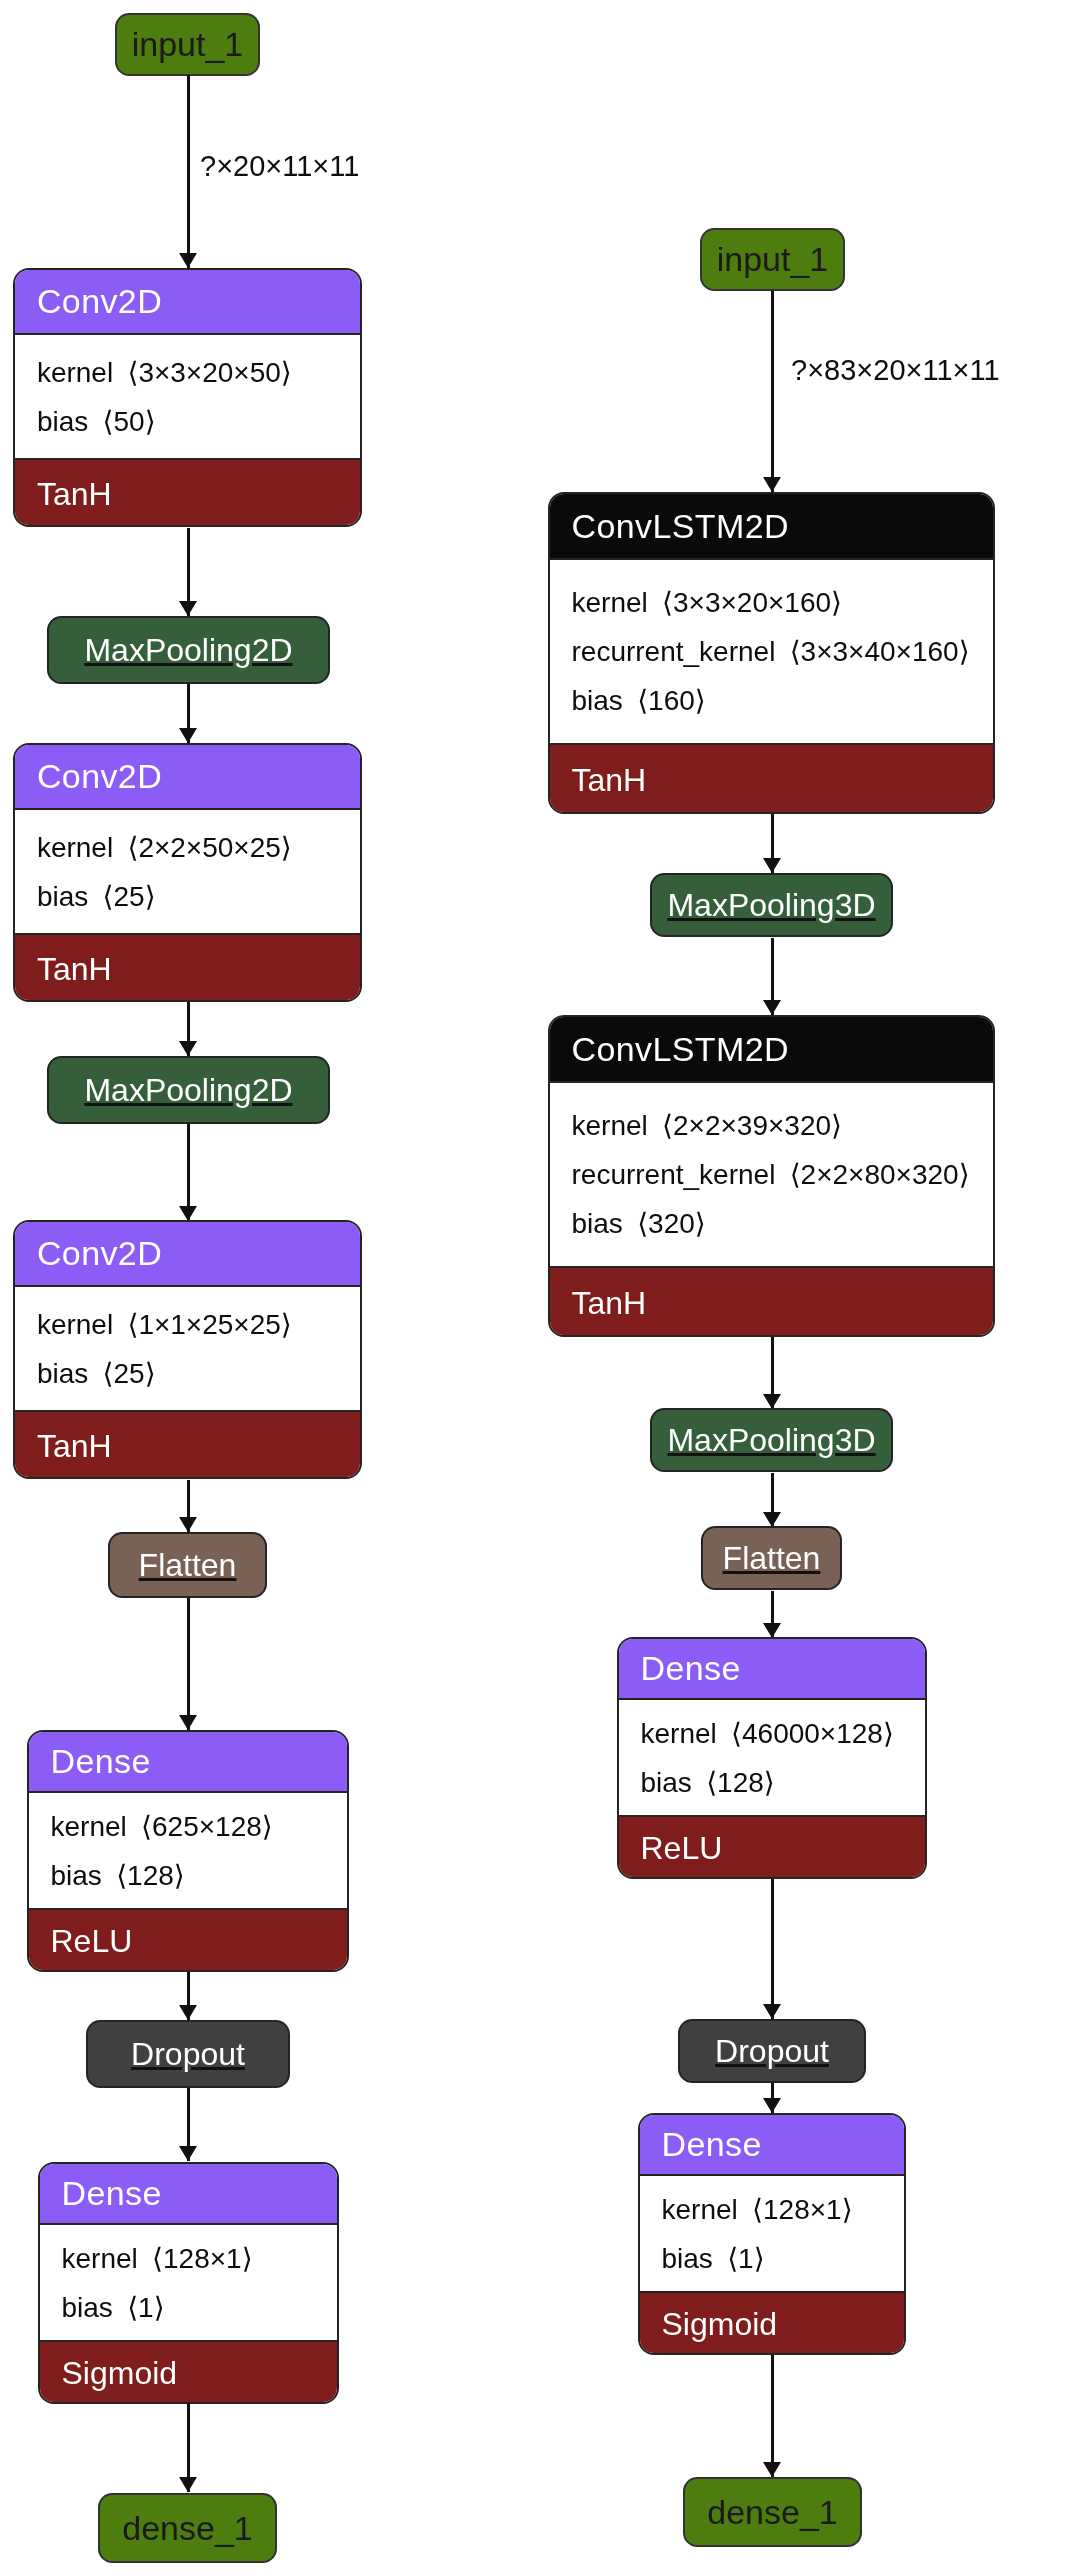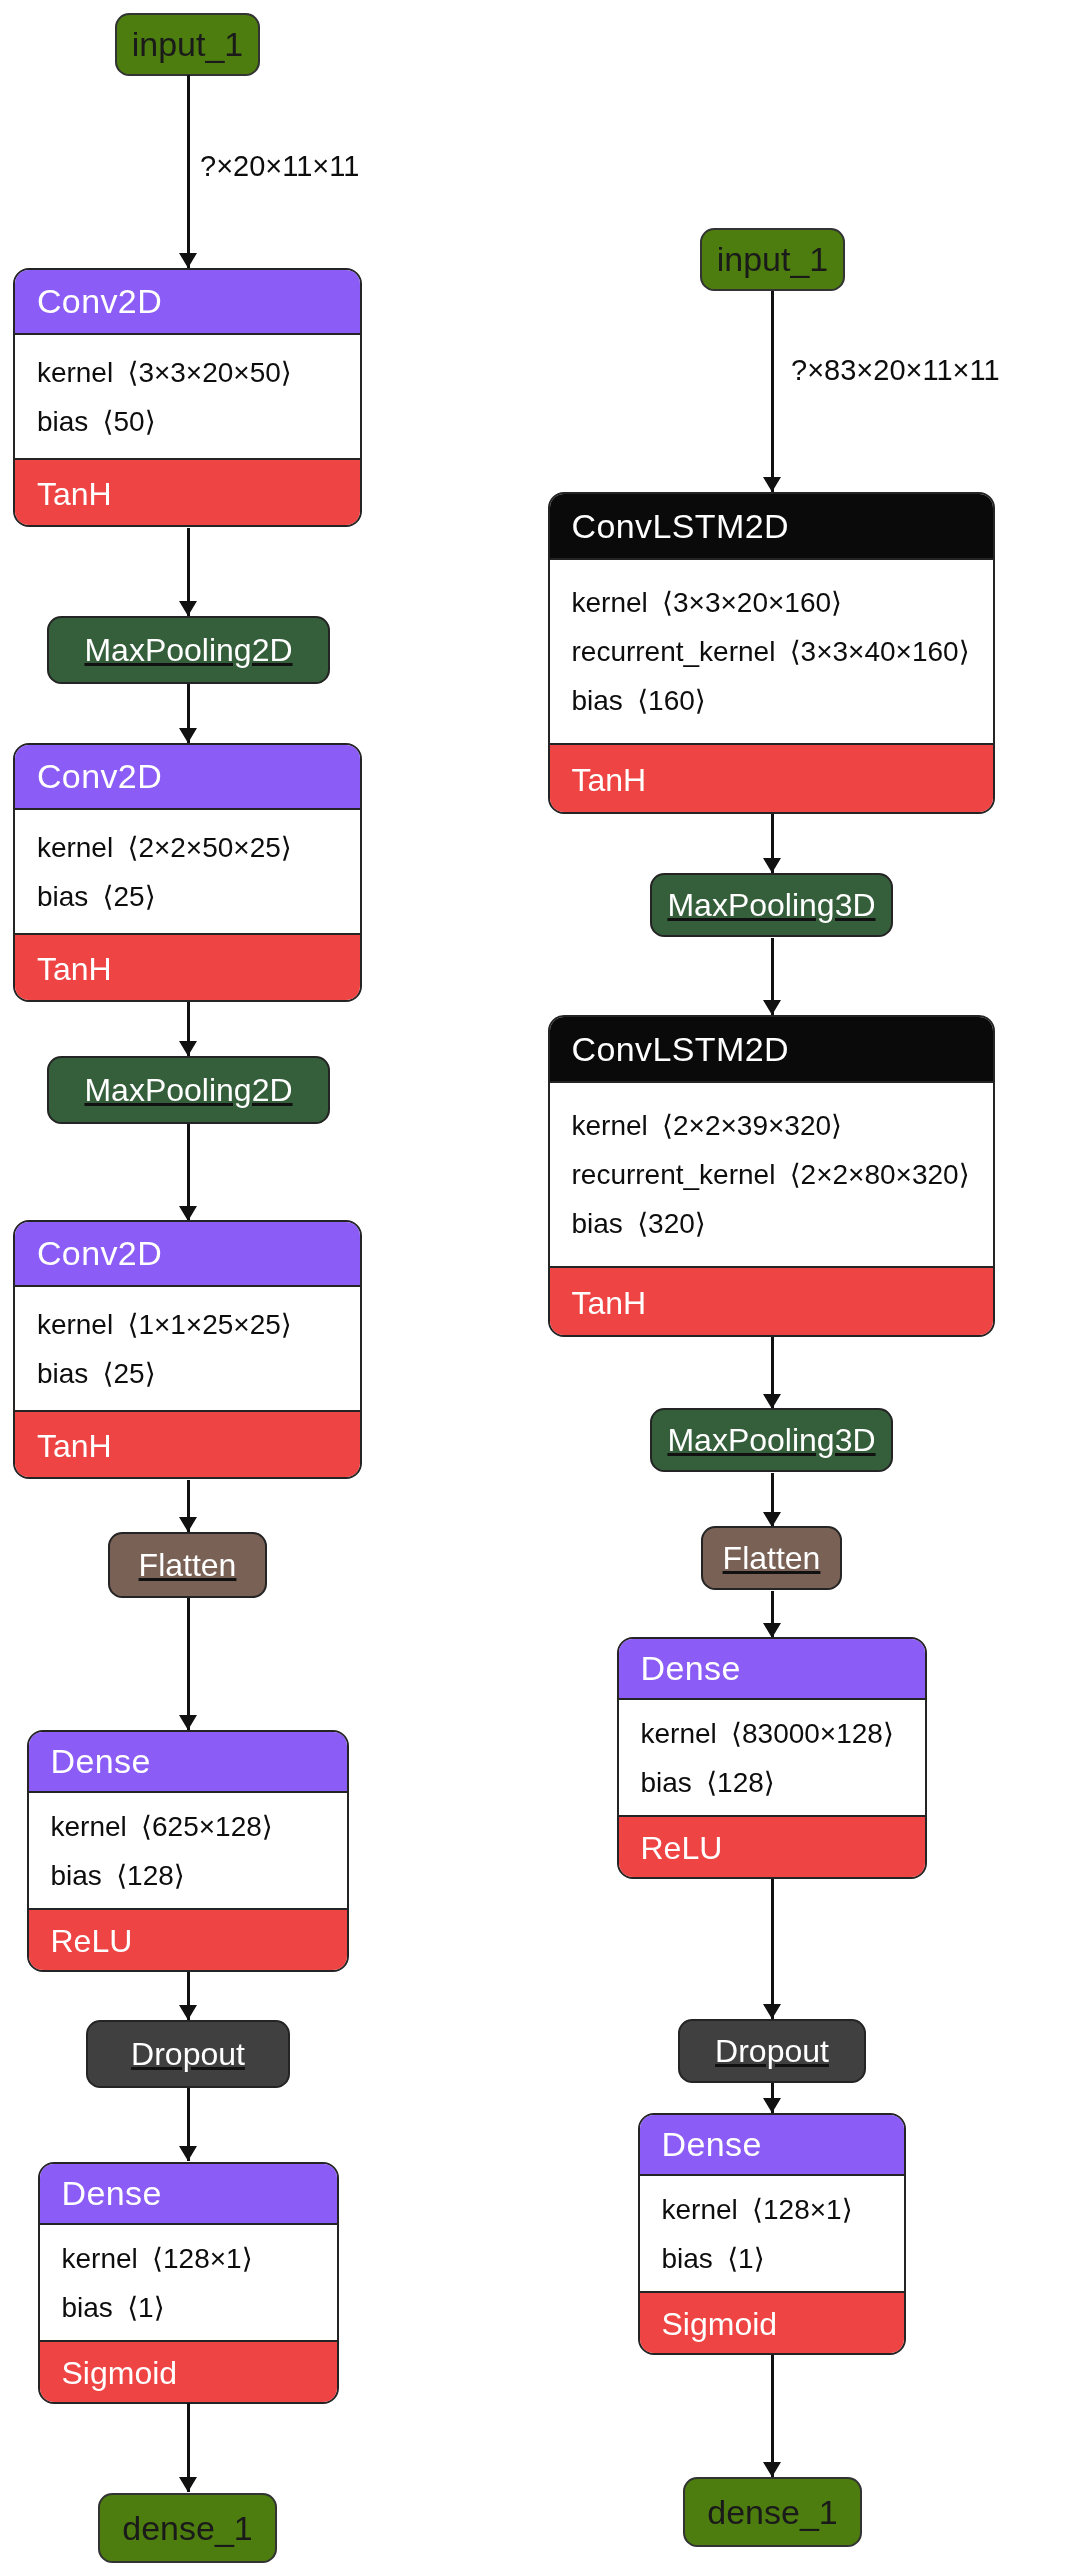--- a/index.html
+++ b/index.html
@@ -24,21 +24,21 @@
   .pname{font-weight:normal;color:#0d0d0d;}
   .pval{color:#0d0d0d;}
   .node .ftr{display:flex;align-items:center;padding:0 21.5px;color:#ffffff;font-size:32px;}
   .node.small{display:flex;align-items:center;justify-content:center;border-radius:14.3px;text-decoration:underline;}
   .node.small span{color:#ffffff;font-size:32px;}
   .node.io{display:flex;align-items:center;justify-content:center;border-radius:14.3px;border-color:#333;}
   .node.io span{color:#1a1a1a;font-size:34px;}
   
   .conv{background:#8b5cf6;}
   .lstm{background:#0a0a0a;}
-  .act{background:#ef4444;}
+  .act{background:#7f1d1d;}
   .pool{background:#355e3b;}
   .flat{background:#796156;}
   .drop{background:#404040;}
   .io{background:#4d7c0f;}
   
   .edge{position:absolute;width:2.7px;background:#111;}
   .edge::after{
     content:"";position:absolute;bottom:0;left:50%;transform:translateX(-50%);
     width:0;height:0;border:9.8px solid transparent;border-bottom:0;border-top:15px solid #111;
   }
@@ -234,21 +234,21 @@
     <span>Flatten</span>
   </div>
 
   <div class="edge" style="left:771px;top:1591px;height:47px"></div>
 
   <div class="node big" style="left:617px;top:1637px;width:310px;height:242px">
     <div class="hdr conv" style="height:59px">Dense</div>
     <div class="body" style="height:115px">
       <div class="prow">
           <span class="pname">kernel</span>
-          <span class="pval">⟨83000×128⟩</span>
+          <span class="pval">⟨46000×128⟩</span>
         </div>
       <div class="prow">
           <span class="pname">bias</span>
           <span class="pval">⟨128⟩</span>
         </div>
     </div>
     <div class="ftr act" style="height:63px">ReLU</div>
   </div>
 
   <div class="edge" style="left:771px;top:1879px;height:140px"></div>

